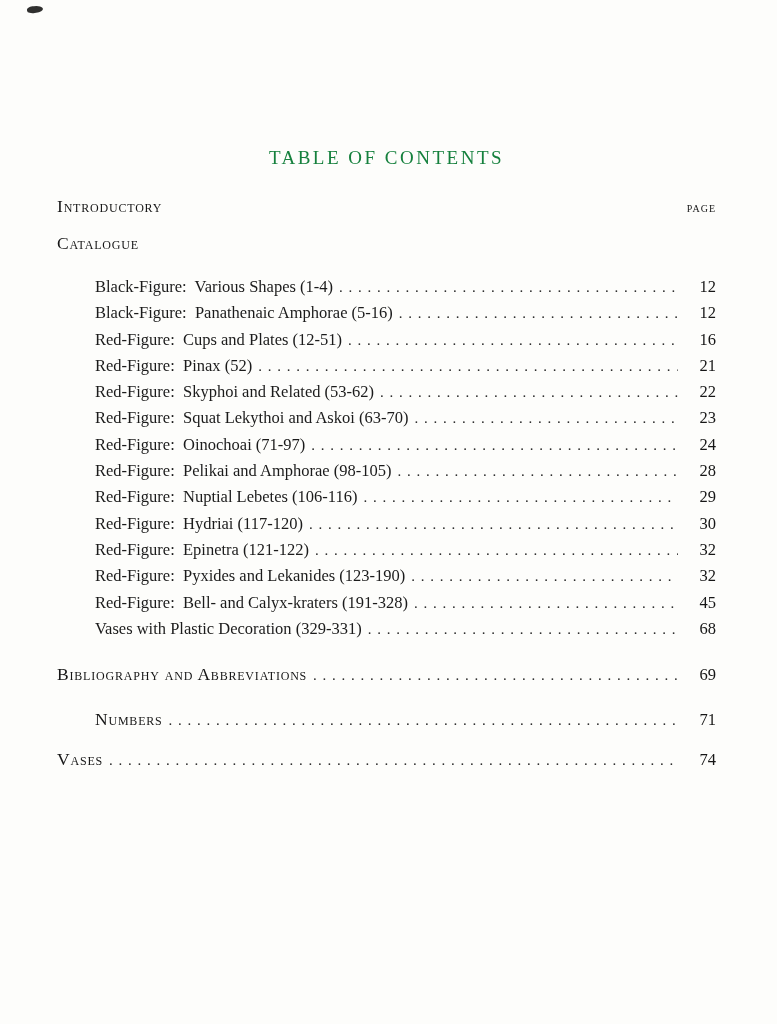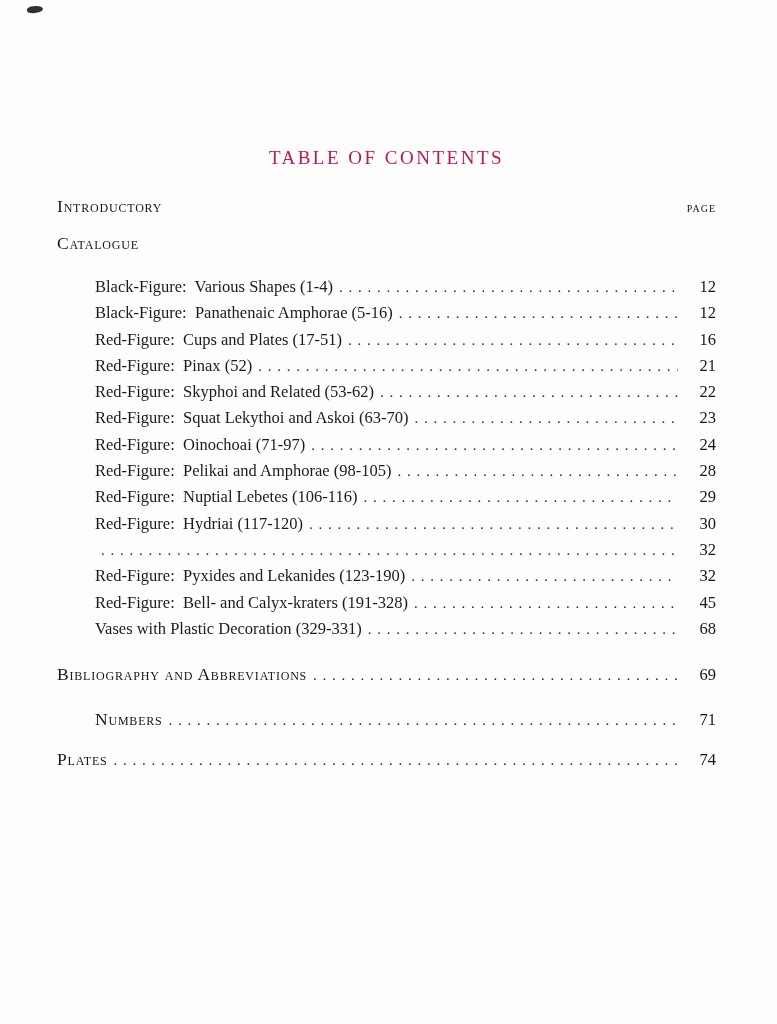--- a/index.html
+++ b/index.html
@@ -29,21 +29,21 @@
     border-radius: 40% 60% 50% 50%;
     transform: rotate(-8deg);
     opacity: 0.9;
   }
   .title {
     font-size: 19px;
     font-weight: normal;
     letter-spacing: 2.5px;
     text-align: center;
     margin: 0 0 27px 0;
-    color: #be185d;
+    color: #15803d;
   }
   .sc {
     font-variant: small-caps;
     letter-spacing: 0.8px;
   }
   .heading {
     font-size: 17.5px;
     color: #161616;
   }
   .row {
@@ -121,21 +121,21 @@
         <span class="page-col">12</span>
       </div>
 
       <div class="row">
         <span class="toc-label">Black-Figure:  Panathenaic Amphorae (5-16)</span>
         <span class="leader">. . . . . . . . . . . . . . . . . . . . . . . . . . . . . . . . . . . . . . . . . . . . . . . . . . . . . . . . . . . . . . . . . . . . . . . . . . . . . . . . . . . . . . . . . . </span>
         <span class="page-col">12</span>
       </div>
 
       <div class="row">
-        <span class="toc-label">Red-Figure:  Cups and Plates (17-51)</span>
+        <span class="toc-label">Red-Figure:  Cups and Plates (12-51)</span>
         <span class="leader">. . . . . . . . . . . . . . . . . . . . . . . . . . . . . . . . . . . . . . . . . . . . . . . . . . . . . . . . . . . . . . . . . . . . . . . . . . . . . . . . . . . . . . . . . . </span>
         <span class="page-col">16</span>
       </div>
 
       <div class="row">
         <span class="toc-label">Red-Figure:  Pinax (52)</span>
         <span class="leader">. . . . . . . . . . . . . . . . . . . . . . . . . . . . . . . . . . . . . . . . . . . . . . . . . . . . . . . . . . . . . . . . . . . . . . . . . . . . . . . . . . . . . . . . . . </span>
         <span class="page-col">21</span>
       </div>
 
@@ -169,20 +169,21 @@
         <span class="page-col">29</span>
       </div>
 
       <div class="row">
         <span class="toc-label">Red-Figure:  Hydriai (117-120)</span>
         <span class="leader">. . . . . . . . . . . . . . . . . . . . . . . . . . . . . . . . . . . . . . . . . . . . . . . . . . . . . . . . . . . . . . . . . . . . . . . . . . . . . . . . . . . . . . . . . . </span>
         <span class="page-col">30</span>
       </div>
 
       <div class="row">
+        <span class="toc-label">Red-Figure:  Epinetra (121-122)</span>
         <span class="leader">. . . . . . . . . . . . . . . . . . . . . . . . . . . . . . . . . . . . . . . . . . . . . . . . . . . . . . . . . . . . . . . . . . . . . . . . . . . . . . . . . . . . . . . . . . </span>
         <span class="page-col">32</span>
       </div>
 
       <div class="row">
         <span class="toc-label">Red-Figure:  Pyxides and Lekanides (123-190)</span>
         <span class="leader">. . . . . . . . . . . . . . . . . . . . . . . . . . . . . . . . . . . . . . . . . . . . . . . . . . . . . . . . . . . . . . . . . . . . . . . . . . . . . . . . . . . . . . . . . . </span>
         <span class="page-col">32</span>
       </div>
 
@@ -207,18 +208,18 @@
 
   <div class="concordance">
     <div class="row">
       <span class="sc heading toc-label">Numbers</span>
       <span class="leader">. . . . . . . . . . . . . . . . . . . . . . . . . . . . . . . . . . . . . . . . . . . . . . . . . . . . . . . . . . . . . . . . . . . . . . . . . . . . . . . . . . . . . . . . . . </span>
       <span class="page-col">71</span>
     </div>
   </div>
 
   <div class="row section-row index-row">
-    <span class="sc heading toc-label">Plates</span>
+    <span class="sc heading toc-label">Vases</span>
     <span class="leader">. . . . . . . . . . . . . . . . . . . . . . . . . . . . . . . . . . . . . . . . . . . . . . . . . . . . . . . . . . . . . . . . . . . . . . . . . . . . . . . . . . . . . . . . . . </span>
     <span class="page-col">74</span>
   </div>
 
 </div>
 
 </body></html>

